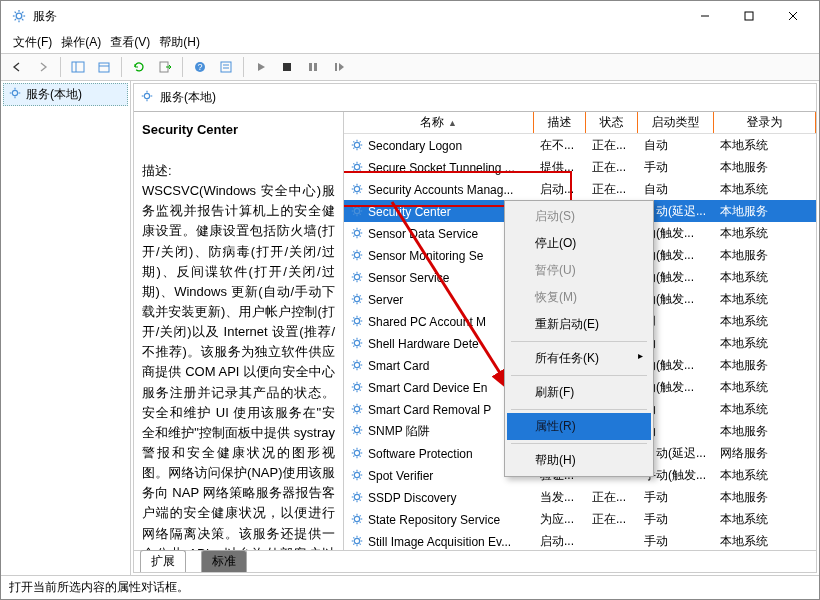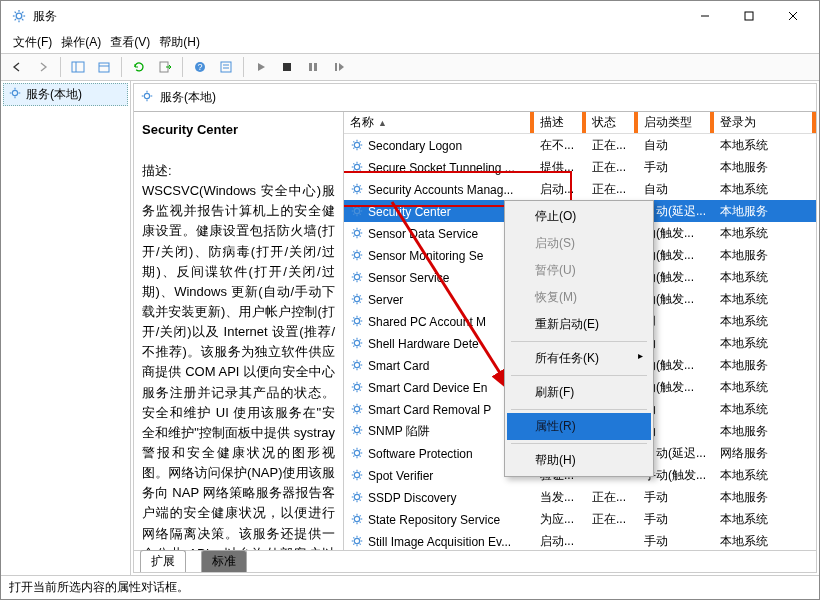--- a/index.html
+++ b/index.html
@@ -19,21 +19,21 @@
 .tree-pane { width: 130px; border-right: 1px solid #ccc; background: #fff; padding: 2px; }
 .tree-item { display: flex; align-items: center; gap: 4px; padding: 2px 4px; background: #e5f3ff; border: 1px dotted #7aa; }
 .right-pane { flex: 1; display: flex; flex-direction: column; overflow: hidden; border: 1px solid #ccc; margin: 2px; }
 .right-header { height: 28px; display: flex; align-items: center; padding: 0 6px; gap: 6px; border-bottom: 1px solid #bbb; }
 .right-content { flex: 1; display: flex; overflow: hidden; }
 .left-desc { width: 210px; border-right: 1px solid #ccc; padding: 8px; overflow: hidden; }
 .left-desc h3 { font-size: 13px; font-weight: bold; margin-top: 2px; margin-bottom: 24px; }
 .left-desc p { font-size: 13px; line-height: 1.55; text-align: justify; }
 .list-area { flex: 1; position: relative; overflow: hidden; }
 .list-header { display: flex; height: 22px; border-bottom: 1px solid #ddd; background: #fff; position: sticky; top: 0; }
-.list-header .col { border-right: 4px solid #f97316; padding: 2px 6px; font-size: 12px; display: flex; align-items: center; }
+.list-header .col { border-right: 1px solid #f97316; padding: 2px 6px; font-size: 12px; display: flex; align-items: center; justify-content: center; }
 .col-name { width: 190px; }
 .col-desc { width: 52px; }
 .col-status { width: 52px; }
 .col-start { width: 76px; }
 .col-logon { width: 70px; flex: 1; }
 .list-body { overflow-y: auto; height: calc(100% - 22px); }
 .row { display: flex; height: 22px; align-items: center; font-size: 12px; white-space: nowrap; }
 .row.selected { background: #2078d7; color: #fff; }
 .row .cell { padding: 0 6px; overflow: hidden; text-overflow: ellipsis; }
 .gear { display: inline-block; width: 14px; height: 14px; margin-right: 4px; vertical-align: -2px; }
@@ -596,22 +596,22 @@
           <svg class="red-arrow" style="left:40px; top:82px;" width="140" height="210">
             <defs>
                 <marker id="ah" markerWidth="10" markerHeight="10" refX="8" refY="3" orient="auto">
                   <path d="M0,0 L0,6 L9,3 z" fill="#d40000"></path>
                 </marker>
               </defs>
             <line x1="8" y1="8" x2="128" y2="198" stroke="#d40000" stroke-width="3" marker-end="url(#ah)"></line>
           </svg>
 
           <div class="context-menu" style="left:160px; top:88px;" id="ctx-menu">
+              <div class="ctx-item disabled">启动(S)</div>
               <div class="ctx-item">停止(O)</div>
-              <div class="ctx-item disabled">启动(S)</div>
               <div class="ctx-item disabled">暂停(U)</div>
               <div class="ctx-item disabled">恢复(M)</div>
               <div class="ctx-item">重新启动(E)</div>
               <div class="ctx-sep"></div>
               <div class="ctx-item ctx-sub">所有任务(K)</div>
               <div class="ctx-sep"></div>
               <div class="ctx-item">刷新(F)</div>
               <div class="ctx-sep"></div>
               <div class="ctx-item highlighted">属性(R)</div>
               <div class="ctx-sep"></div>

